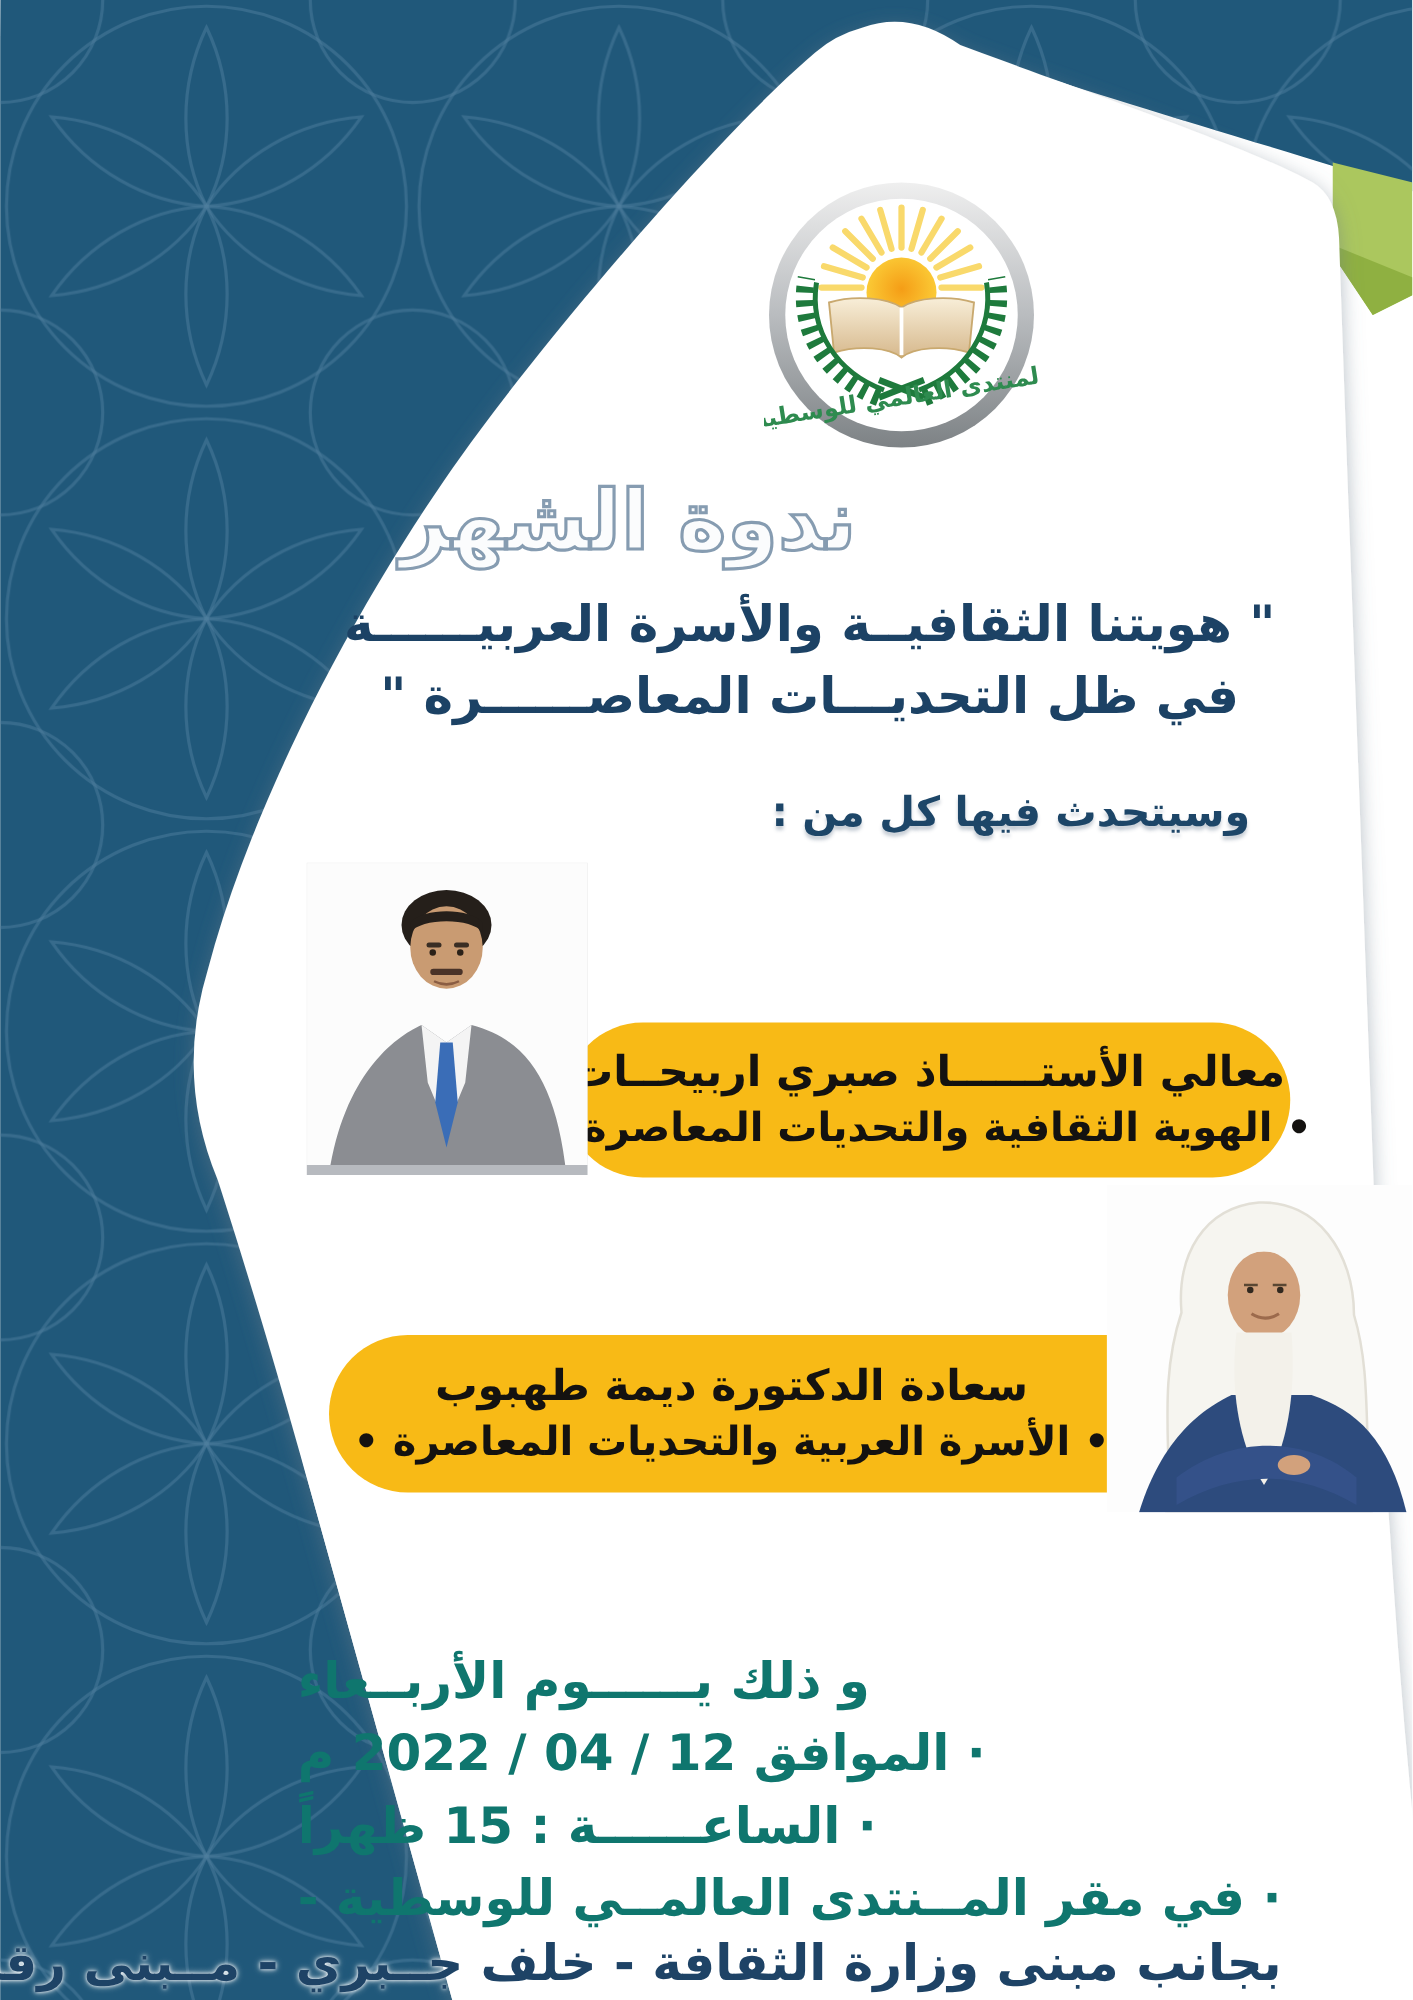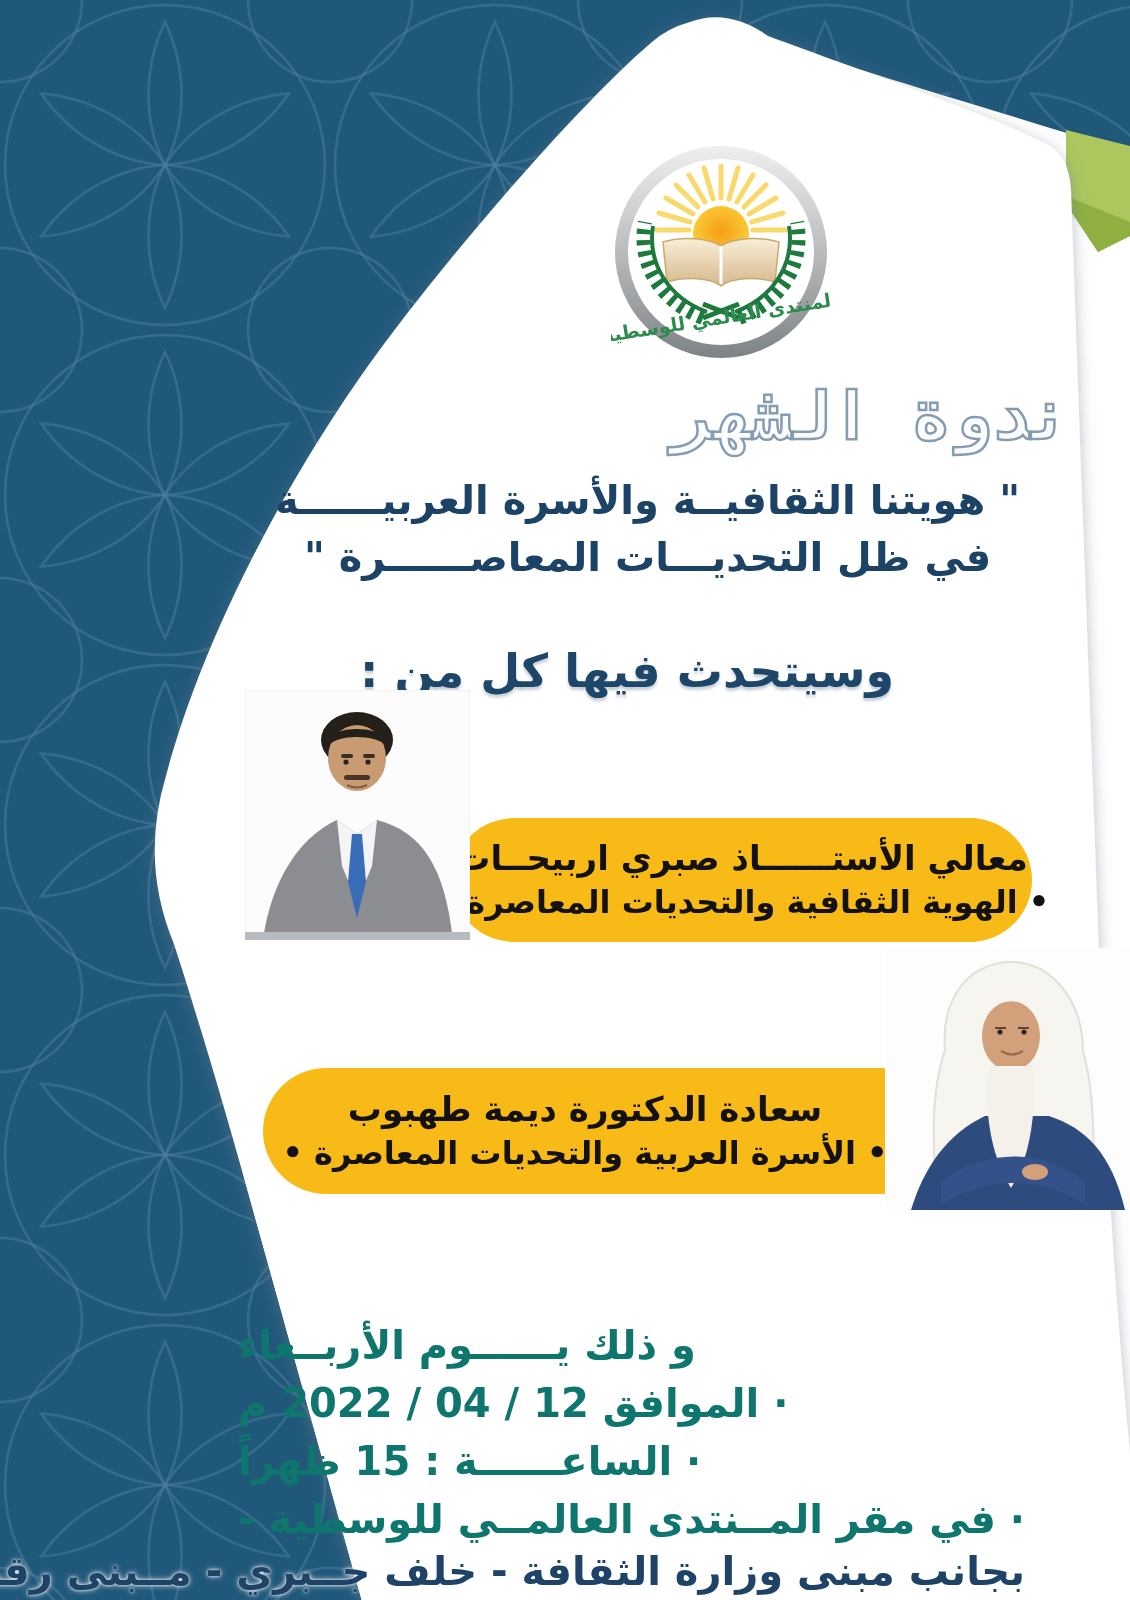--- a/index.html
+++ b/index.html
@@ -1,27 +1,27 @@
 <!DOCTYPE html>
 <html lang="ar" dir="rtl"><head>
 <meta charset="utf-8">
 <style>
   html,body{margin:0;padding:0;background:#fff;}
   .poster{position:relative;width:1130px;height:1600px;overflow:hidden;background:#ffffff;
           font-family:"DejaVu Sans",sans-serif;direction:rtl;}
   .bg-svg{position:absolute;left:0;top:0;width:1130px;height:1600px;z-index:0;}
   .logo{position:absolute;left:611px;top:142px;width:220px;height:220px;z-index:2;}
-  .page-title{position:absolute;left:320px;right:60px;top:378px;text-align:right;z-index:2;
+  .page-title{position:absolute;left:320px;right:60px;top:378px;text-align:left;z-index:2;
           font-size:66px;font-weight:bold;color:#fbfcfd;
-          -webkit-text-stroke:2.5px #869cb1;letter-spacing:4px;white-space:nowrap;font-family:Liberation Mono, monospace;}
+          -webkit-text-stroke:2.5px #869cb1;letter-spacing:4px;white-space:nowrap;}
   .quote{position:absolute;left:220px;right:55px;top:472px;z-index:2;text-align:center;
           font-size:40px;font-weight:bold;color:#1c4265;line-height:1.42;}
   .quote div{white-space:nowrap;}
-  .intro{position:absolute;left:360px;right:130px;top:644px;z-index:2;text-align:left;
-          font-size:46px;font-weight:bold;color:#1d4668;white-space:nowrap;
+  .intro{position:absolute;left:360px;right:130px;top:630px;z-index:2;text-align:right;
+          font-size:33px;font-weight:bold;color:#1d4668;white-space:nowrap;
           text-shadow:0 3px 3px rgba(30,60,90,.25);}
   .photo{position:absolute;z-index:4;overflow:hidden;}
   .photo-man{left:245px;top:690px;width:225px;height:250px;}
   .photo-woman{left:885px;top:948px;width:245px;height:262px;}
   .banner{position:absolute;z-index:3;background:#F8BA16;display:flex;flex-direction:column;
           justify-content:center;align-items:center;color:#141210;font-weight:bold;
           text-align:center;}
   .banner-1{left:452px;top:818px;width:580px;height:124px;border-radius:62px;}
   .banner-2{left:263px;top:1068px;width:822px;height:126px;border-radius:69px;
           padding-right:178px;box-sizing:border-box;}

